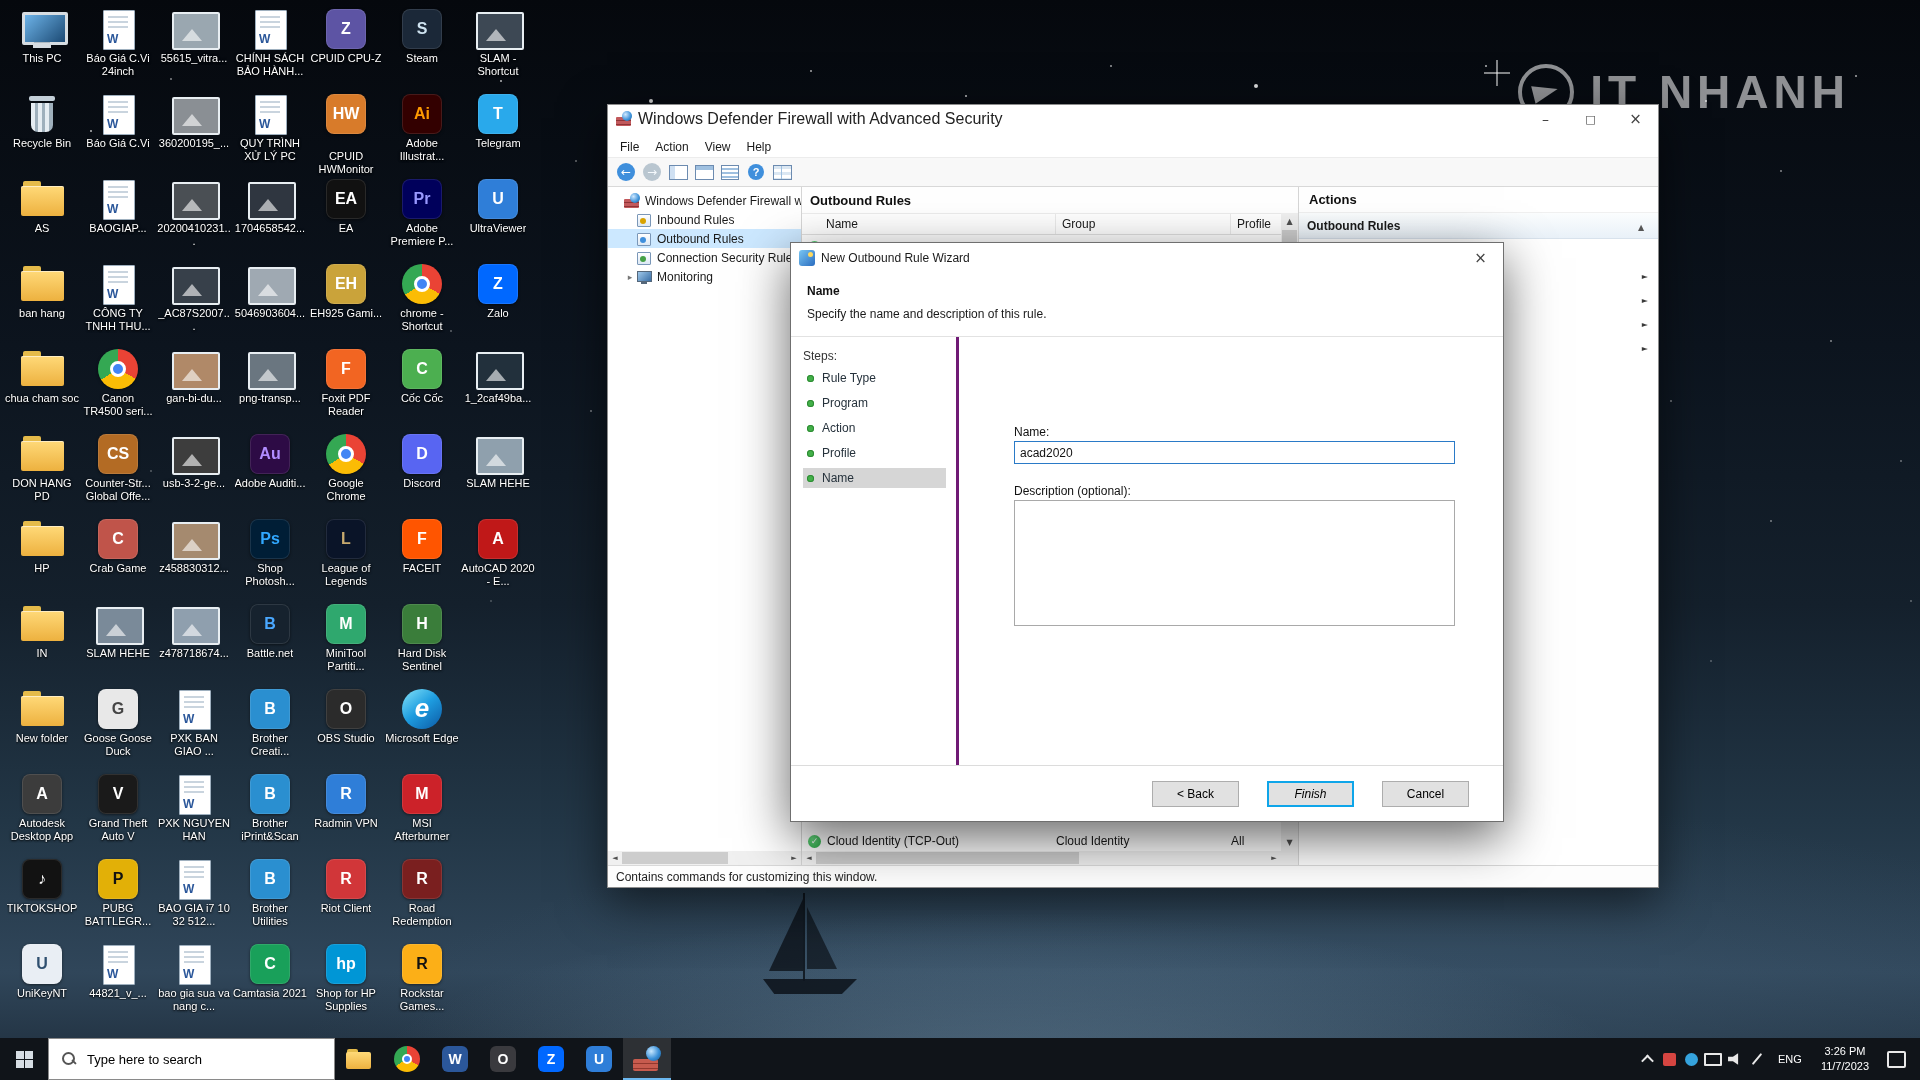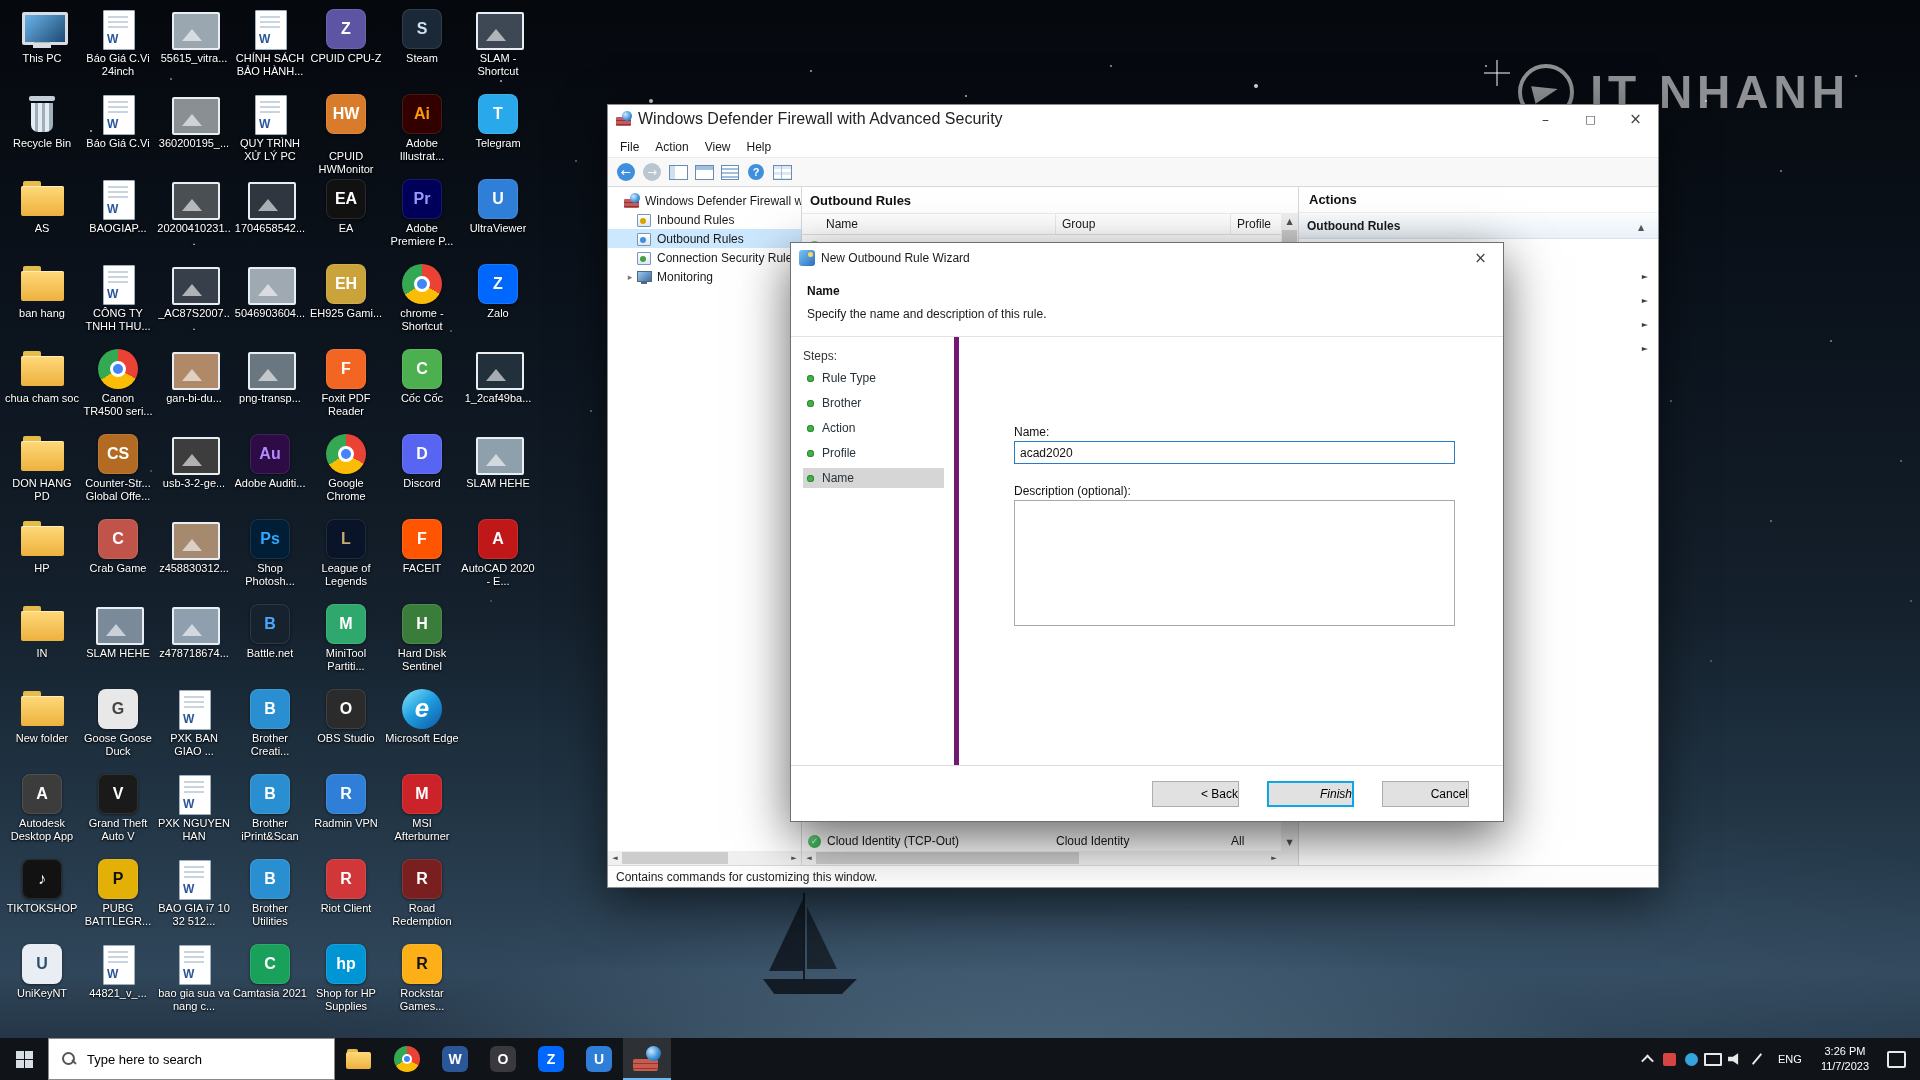--- a/index.html
+++ b/index.html
@@ -223,38 +223,38 @@
   .wiz-ic::after { content:""; position:absolute; right:2px; top:2px; width:5px; height:5px; background:#ffd95e; border-radius:50%; }
   .wiz-titlebar .wtitle { margin-left:6px; }
   .wiz-close { margin-left:auto; width:45px; height:30px; display:flex; align-items:center; justify-content:center; color:#444;
     font-family:"DejaVu Sans",sans-serif; }
   .wiz-close::before { content:"×"; font-size:15px; }
   .wiz-header { position:absolute; top:30px; left:0; right:0; height:64px; background:#fff; border-bottom:1px solid #e2e2e2;
     padding:11px 0 0 16px; }
   .wiz-heading { font-size:12px; font-weight:bold; color:#111; }
   .wiz-subtitle { margin-top:9px; font-size:12px; color:#1a1a1a; }
   .wiz-body { position:absolute; top:94px; left:0; right:0; bottom:56px; display:flex; background:#fff; }
-  .wiz-steps { width:168px; border-right:5px solid #701a75; padding:12px 0 0 12px; }
+  .wiz-steps { width:168px; border-right:3px solid #701a75; padding:12px 0 0 12px; }
   .steps-label { font-size:12px; color:#333; }
   .step { display:flex; align-items:center; margin-top:5px; margin-right:10px; padding:3px 4px; font-size:12px; color:#26323c; }
   .step .bullet { width:7px; height:7px; border-radius:50%; background:#43b049; box-shadow:inset 0 0 0 1px #2d8a33;
     margin-right:8px; flex:0 0 7px; }
   .step.current { background:#d6d6d6; }
   .wiz-form { flex:1; position:relative; }
   .f-label { position:absolute; left:55px; font-size:12px; color:#111; }
   .f-label.name { top:88px; }
   .f-label.desc { top:147px; }
   #name-input { position:absolute; left:55px; top:104px; width:441px; height:23px; border:1px solid #2a7ac7; font-size:12px;
     padding:2px 5px; outline:none; font-family:inherit; color:#111; }
   #desc-input { position:absolute; left:55px; top:163px; width:441px; height:126px; border:1px solid #a9a9a9; resize:none;
     font-family:inherit; font-size:12px; padding:4px; outline:none; }
   .wiz-footer { position:absolute; left:0; right:0; bottom:0; height:56px; border-top:1px solid #dcdcdc; display:flex;
     align-items:center; justify-content:flex-end; padding-right:34px; background:#fff; }
   .btn { min-width:87px; height:26px; background:#e1e1e1; border:1px solid #adadad; font-size:12px; font-family:inherit;
-    color:#000;text-align:right; }
+    color:#000; }
   .btn + .btn { margin-left:28px; }
   .btn.default { border:2px solid #0ea5e9;font-style:italic; }
 
   
   #taskbar { position:absolute; left:0; bottom:0; width:1920px; height:42px; background:#101419; display:flex;
     align-items:stretch; z-index:60; }
   .start-button { width:48px; display:flex; align-items:center; justify-content:center; }
   .win-logo { display:grid; grid-template-columns:8px 8px; grid-template-rows:8px 8px; gap:1px; }
   .win-logo span { background:#d7dee4; }
   .search-box { width:287px; background:#fff; border:1px solid #8a8a8a; display:flex; align-items:center; }
@@ -878,21 +878,21 @@
       <div class="wiz-steps">
         <div class="steps-label">Steps:</div>
         <div>
 
         <div class="step">
               <span class="bullet"></span>
               <span>Rule Type</span>
             </div>
             <div class="step">
               <span class="bullet"></span>
-              <span>Brother</span>
+              <span>Program</span>
             </div>
             <div class="step">
               <span class="bullet"></span>
               <span>Action</span>
             </div>
             <div class="step">
               <span class="bullet"></span>
               <span>Profile</span>
             </div>
             <div class="step current">

